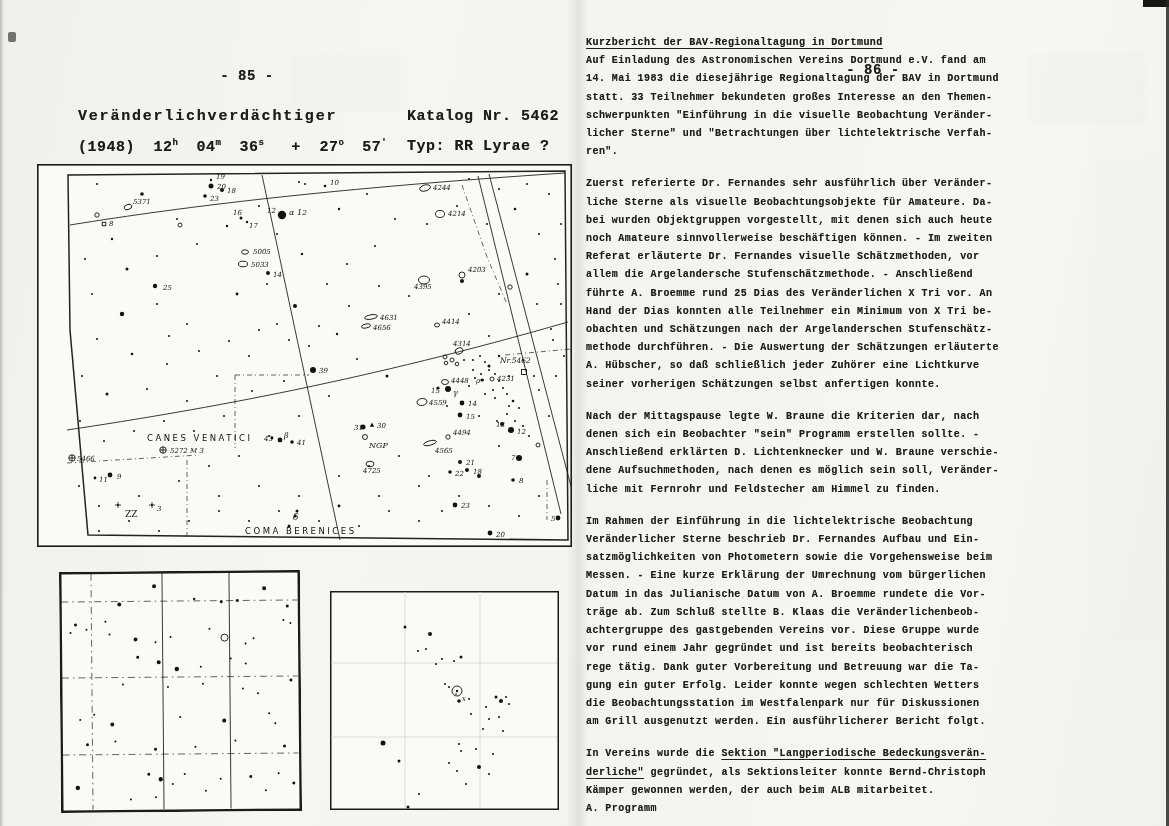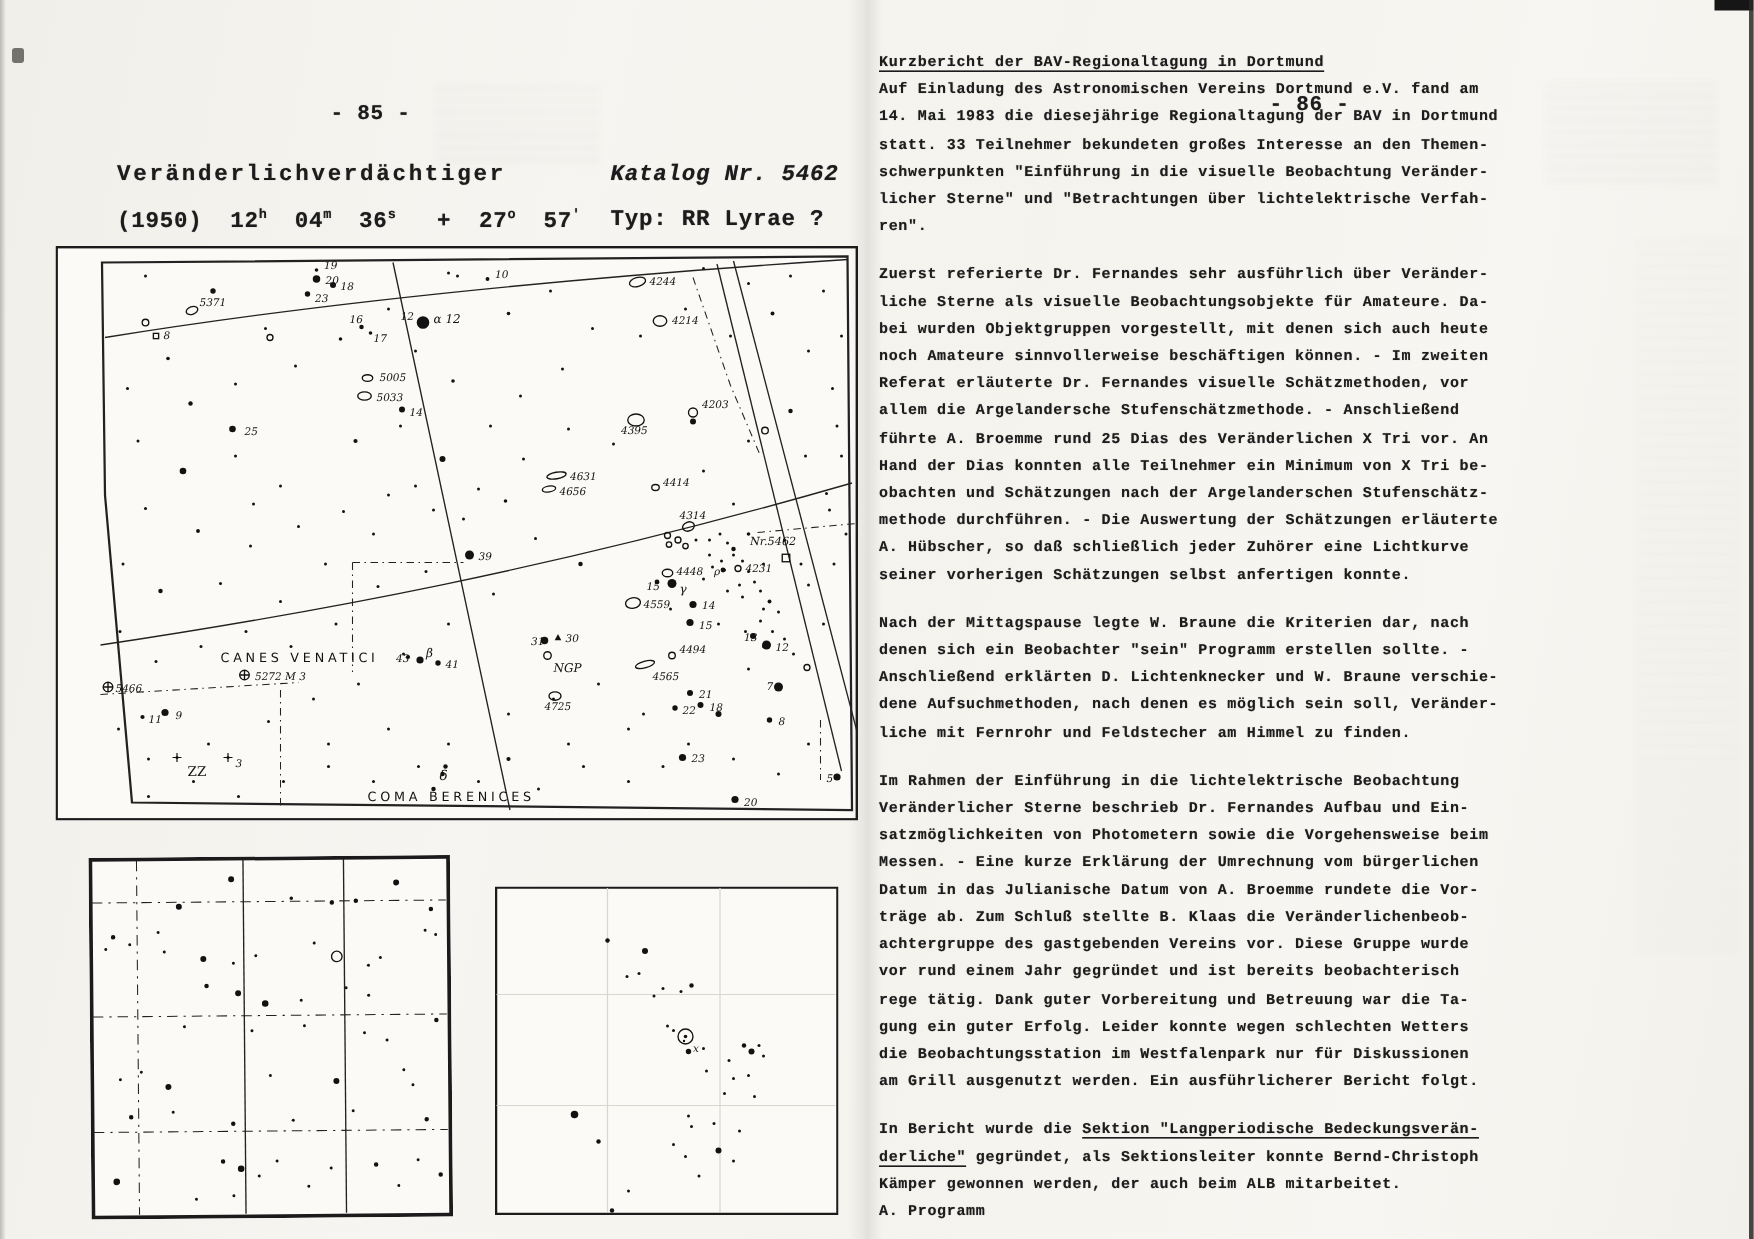--- a/index.html
+++ b/index.html
@@ -38,31 +38,31 @@
 
 <div class="scan">
 
   <div class="abs" style="left:0;top:0;width:578px;height:826px;">
 
     <div class="abs pagenum tw" style="left:197px;top:22px;width:100px;">- 85 -</div>
 
     <div class="abs hdr-line tw hdr-designation" style="left:78px;top:62px;">Veränderlichverdächtiger</div>
 
     <div class="abs hdr-line tw" style="left:78px;top:92px;">
-      <span>(1950)</span><span class="sp"></span>
+      <span>(1948)</span><span class="sp"></span>
       <span>12</span><sup class="u">h</sup><span class="sp"></span>
       <span>04</span><sup class="u">m</sup><span class="sp"></span>
       <span>36</span><sup class="u">s</sup><span class="sp2"></span>
       <span>+</span><span class="sp"></span>
       <span>27</span><sup class="u">o</sup><span class="sp"></span>
       <span>57</span><sup class="u">'</sup>
     </div>
 
 
-    <div class="abs hdr-line tw" style="left:407px;top:62px;font-style:italic;">Katalog Nr. 5462</div>
+    <div class="abs hdr-line tw" style="left:407px;top:62px;">Katalog Nr. 5462</div>
     <div class="abs hdr-line tw" style="left:407px;top:92px;">Typ: RR Lyrae ?</div>
     <div class="abs hdr-line tw" style="left:407px;top:124px;">Ort obachten !</div>
 
     <svg id="main-chart" class="abs chartsvg" style="left:37px;top:164px;background:#fbfaf7;" width="535" height="383" viewBox="0 0 535 383">
         <rect x="0.8" y="0.8" width="533.4" height="381.4" fill="none" stroke="#1b1b1b" stroke-width="1.6"></rect>
         <path d="M31,11 L528,7 L531,376 L51,371 L33,166 Z" fill="none" stroke="#222" stroke-width="1.5"></path>
         <path d="M33,61 C150,42 300,24 528,9" fill="none" stroke="#222" stroke-width="0.9"></path>
         <path d="M30,266 C170,245 330,216 531,158" fill="none" stroke="#222" stroke-width="0.9"></path>
         <path d="M225,11 L303,376" fill="none" stroke="#222" stroke-width="0.9"></path>
         <path d="M441,12 L524,350" fill="none" stroke="#222" stroke-width="0.9"></path>
@@ -514,21 +514,21 @@
 satzmöglichkeiten von Photometern sowie die Vorgehensweise beim
 Messen. - Eine kurze Erklärung der Umrechnung vom bürgerlichen
 Datum in das Julianische Datum von A. Broemme rundete die Vor-
 träge ab. Zum Schluß stellte B. Klaas die Veränderlichenbeob-
 achtergruppe des gastgebenden Vereins vor. Diese Gruppe wurde
 vor rund einem Jahr gegründet und ist bereits beobachterisch
 rege tätig. Dank guter Vorbereitung und Betreuung war die Ta-
 gung ein guter Erfolg. Leider konnte wegen schlechten Wetters
 die Beobachtungsstation im Westfalenpark nur für Diskussionen
 am Grill ausgenutzt werden. Ein ausführlicherer Bericht folgt.</div>
-      <div class="rp para-last"><span>In Bericht wurde die </span><span class="ul">Sektion "Langperiodische Bedeckungsverän-
+      <div class="rp para-last"><span>In Vereins wurde die </span><span class="ul">Sektion "Langperiodische Bedeckungsverän-
 derliche"</span><span> gegründet, als Sektionsleiter konnte Bernd-Christoph
 Kämper gewonnen werden, der auch beim ALB mitarbeitet.</span></div>
       <div class="rp para-last">A. Programm</div>
     </div>
   </div>
 
   <div class="abs gutter" style="left:566px;top:0;width:22px;height:826px;"></div>
   <div class="abs corner-bar" style="left:1143px;top:0;width:26px;height:7px;"></div>
   <div class="abs edge-right" style="left:1165.5px;top:0;width:3.5px;height:826px;"></div>
   <div class="abs edge-left" style="left:0;top:0;width:4px;height:826px;"></div>

